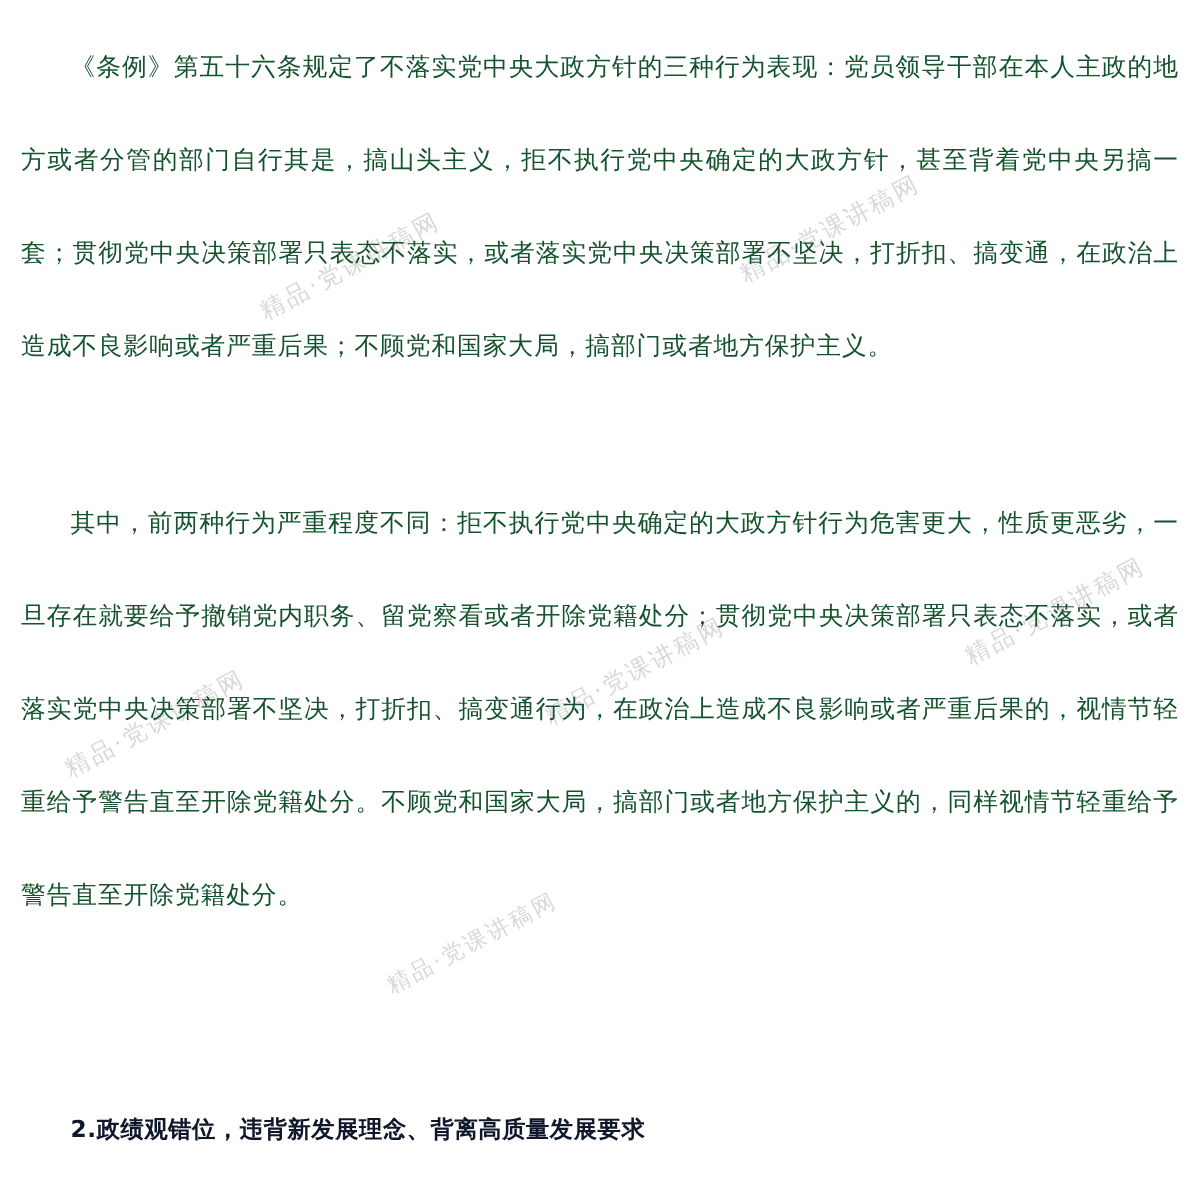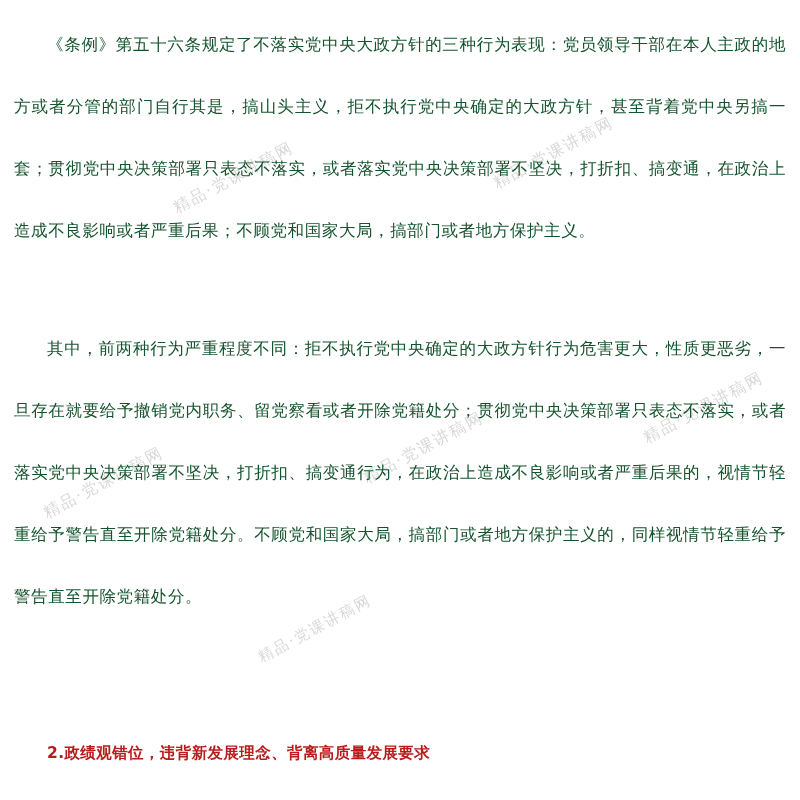--- a/index.html
+++ b/index.html
@@ -37,21 +37,21 @@
   }
   p.para.indent {
     text-indent: 33px;
   }
   .gap-1 { height: 56px; }
   .gap-2 { height: 110px; }
   p.heading {
     margin: 0;
     font-size: 15.5px;
     font-weight: bold;
-    color: #b91c1c;
+    color: #0f172a;
     line-height: 30px;
     letter-spacing: 0.4px;
     text-indent: 33px;
   }
   
   .watermark-layer {
     position: absolute;
     inset: 0;
     pointer-events: none;
     overflow: hidden;

